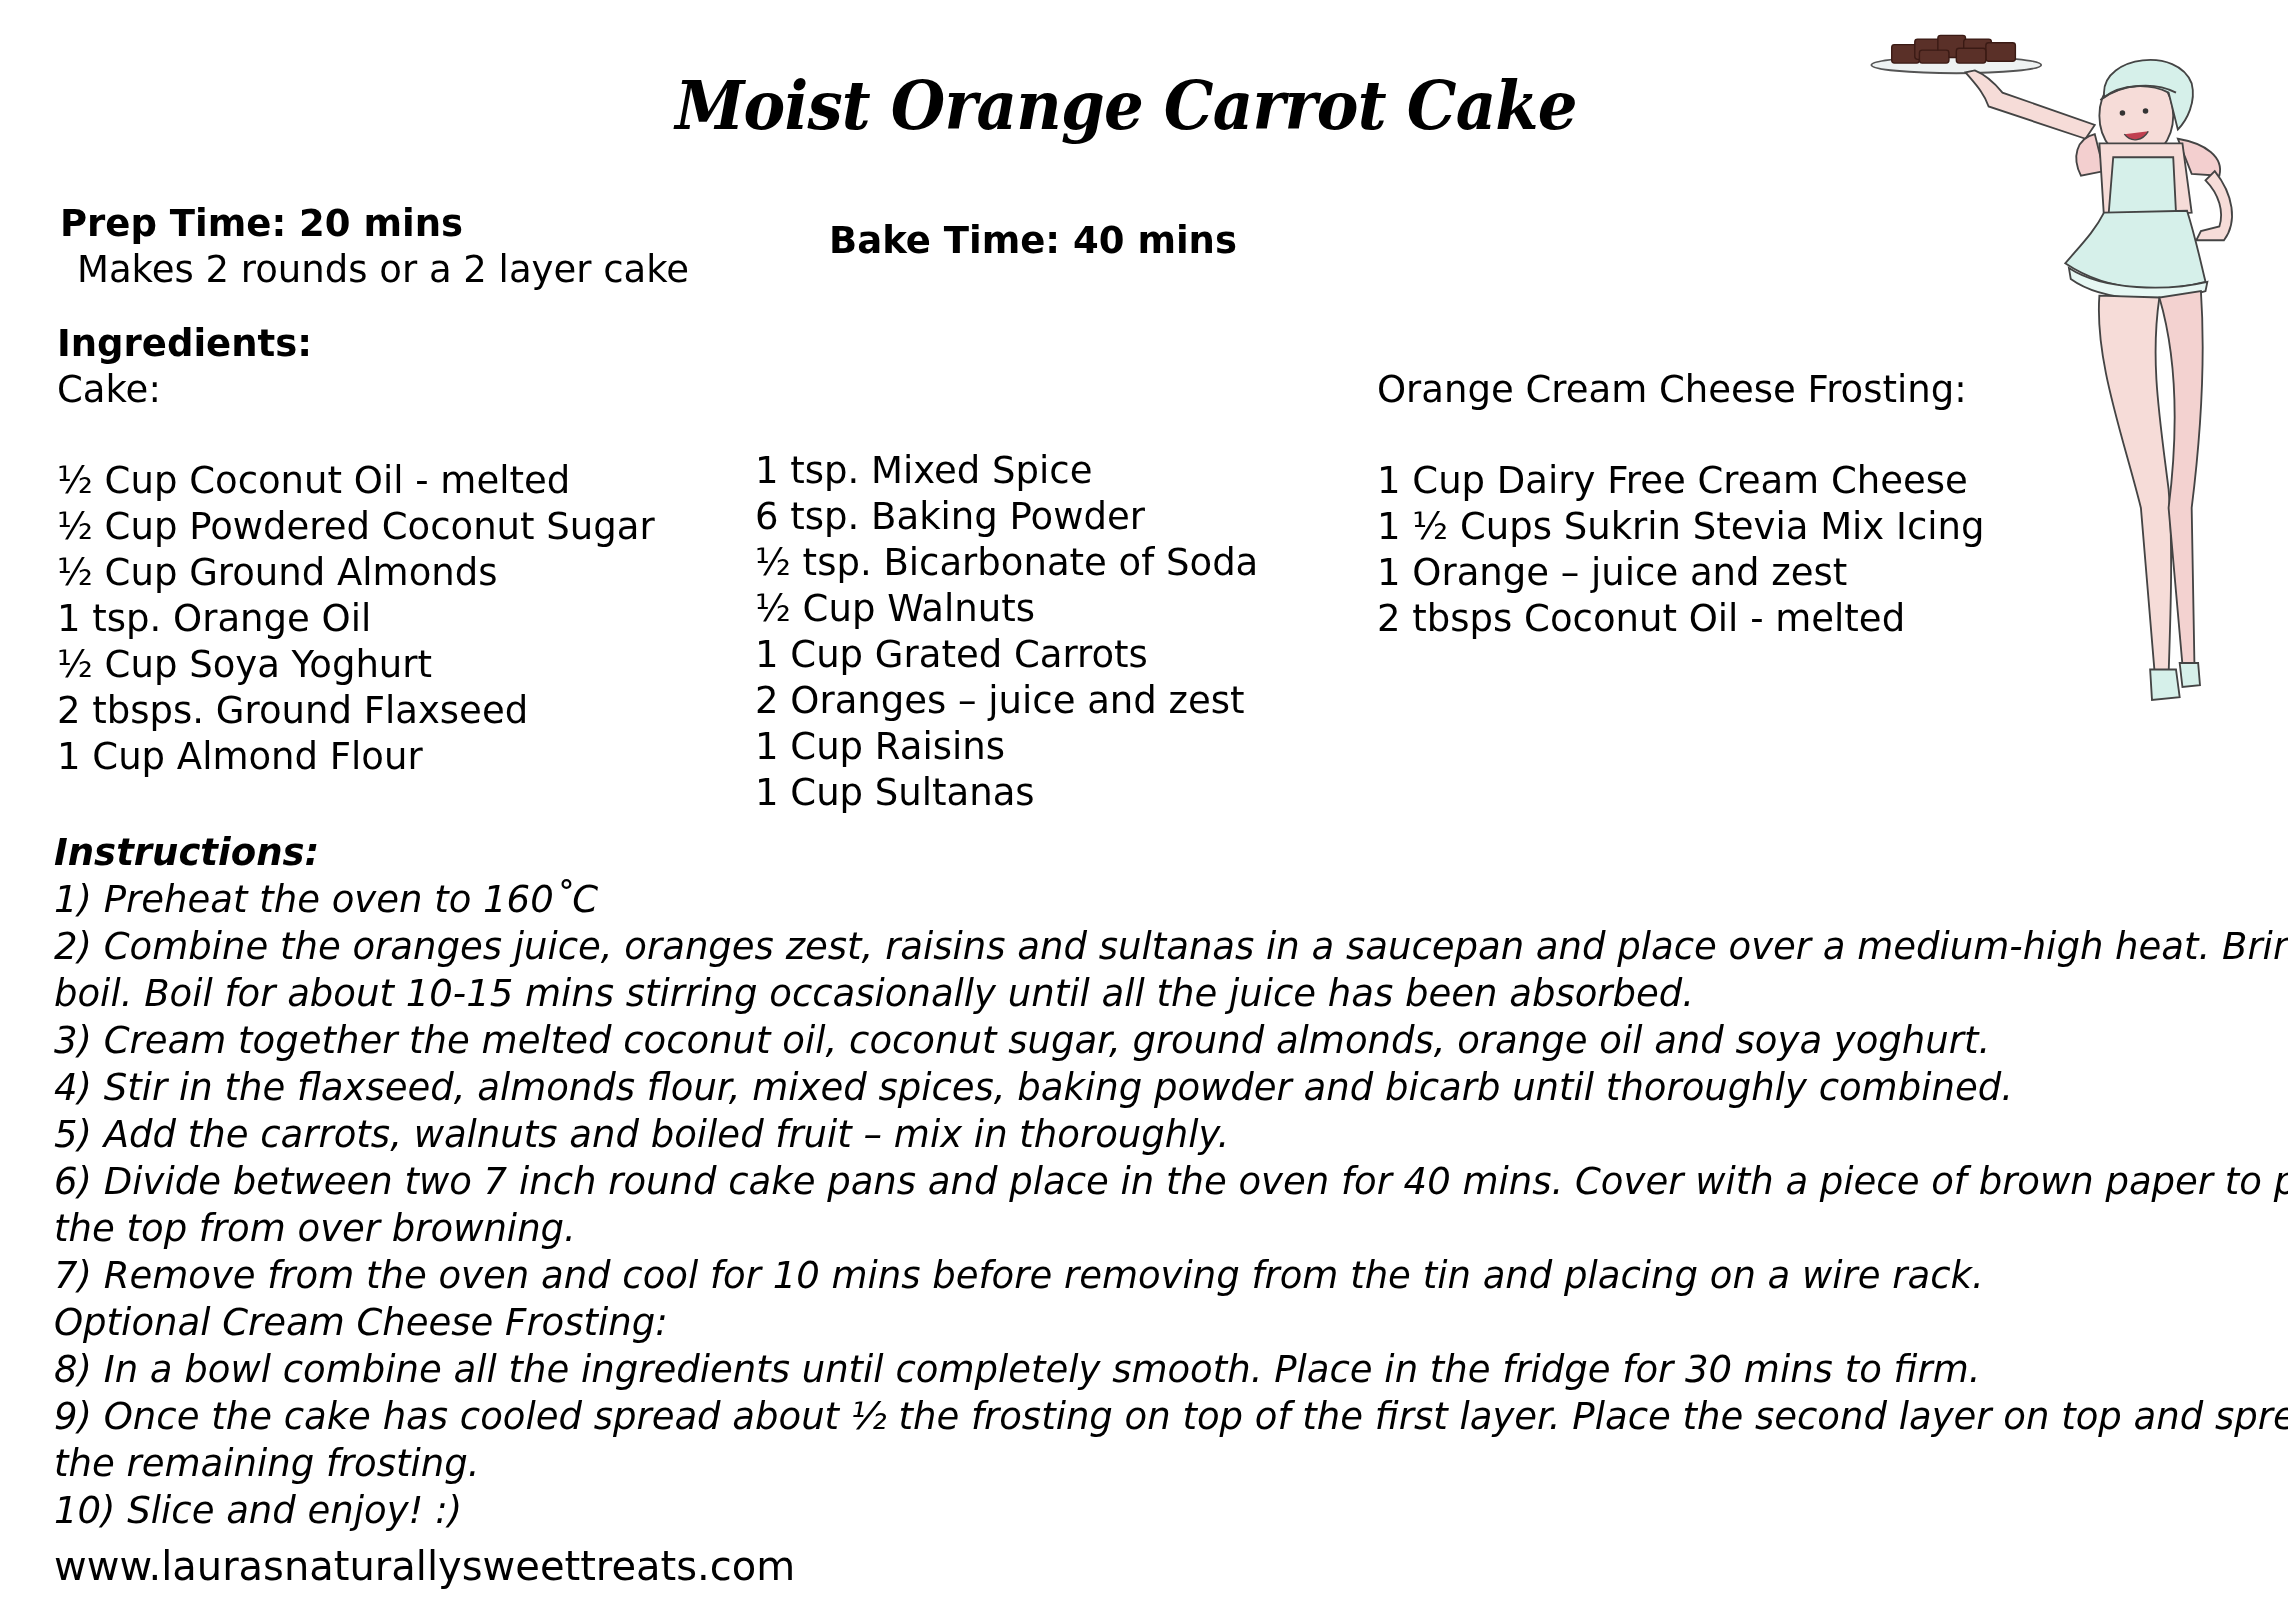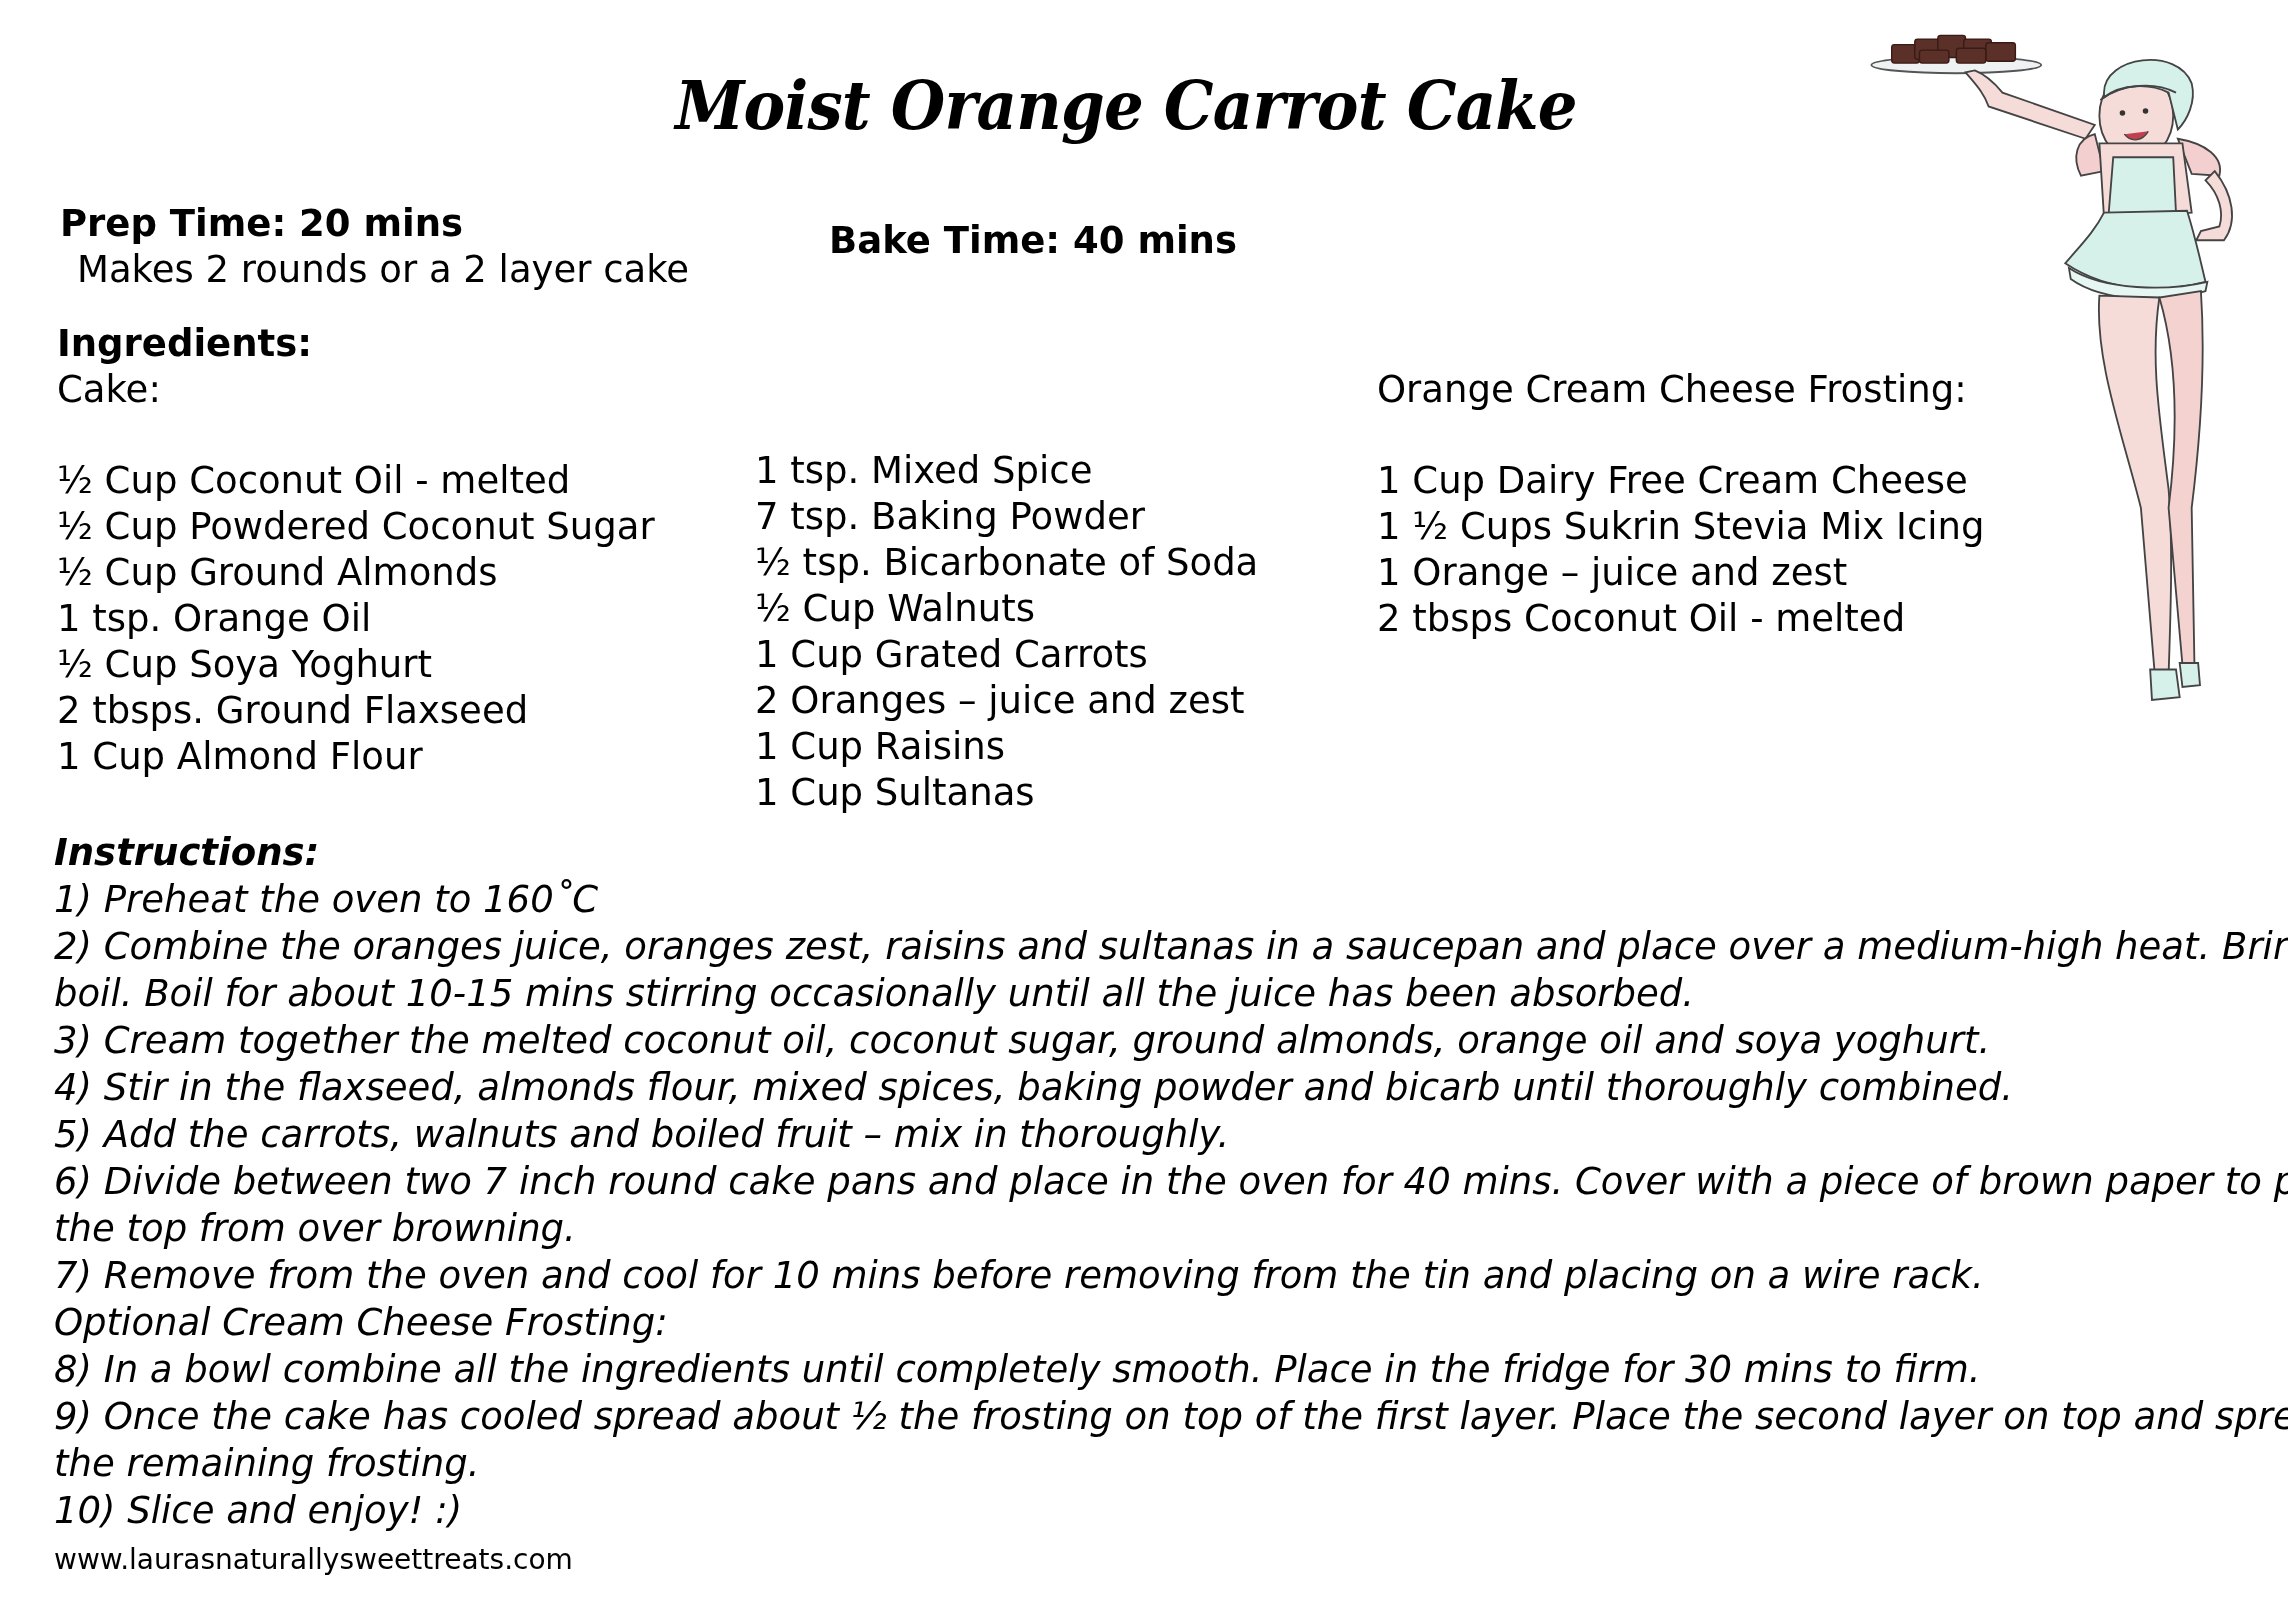--- a/index.html
+++ b/index.html
@@ -9,21 +9,21 @@
   .title { left: 0; width: 2252px; top: 65px; text-align: center;
            font-family: "DejaVu Serif", serif; font-style: italic; font-weight: bold;
            font-size: 68px; letter-spacing: -0.9px; transform: scaleX(0.92); }
   .bold { font-weight: bold; }
   .txt { font-size: 37px; line-height: 46px; }
   .col { position: absolute; font-size: 37px; line-height: 46px; }
   .col div { white-space: nowrap; }
   .instr { position: absolute; left: 54px; top: 829px; width: 2206px;
            font-size: 37px; line-height: 47px; font-style: italic; }
   .instr .line { white-space: nowrap; }
-  .footer { left: 54px; top: 1543px; font-size: 28px; }
+  .footer { left: 54px; top: 1543px; font-size: 40px; }
   .chef { position: absolute; left: 1827px; top: 28px; width: 434px; height: 683px; }
 </style>
 </head>
 <body>
 
 <div class="abs title">Moist Orange Carrot Cake</div>
 
 <div class="abs txt bold" style="left:60px; top:201px;">Prep Time: 20 mins</div>
 <div class="abs txt bold" style="left:829px; top:218px;">Bake Time: 40 mins</div>
 <div class="abs txt" style="left:60px; top:247px;margin-left:17px;">Makes 2 rounds or a 2 layer cake</div>
@@ -36,21 +36,21 @@
   <div>½ Cup Powdered Coconut Sugar</div>
   <div>½ Cup Ground Almonds</div>
   <div>1 tsp. Orange Oil</div>
   <div>½ Cup Soya Yoghurt</div>
   <div>2 tbsps. Ground Flaxseed</div>
   <div>1 Cup Almond Flour</div>
 </div>
 
 <div class="col" style="left:755px; top:448px;">
   <div>1 tsp. Mixed Spice</div>
-  <div>7 tsp. Baking Powder</div>
+  <div>6 tsp. Baking Powder</div>
   <div>½ tsp. Bicarbonate of Soda</div>
   <div>½ Cup Walnuts</div>
   <div>1 Cup Grated Carrots</div>
   <div>2 Oranges – juice and zest</div>
   <div>1 Cup Raisins</div>
   <div>1 Cup Sultanas</div>
 </div>
 
 <div class="abs txt" style="left:1377px; top:367px;">Orange Cream Cheese Frosting:</div>
 <div class="col" style="left:1377px; top:458px;">

